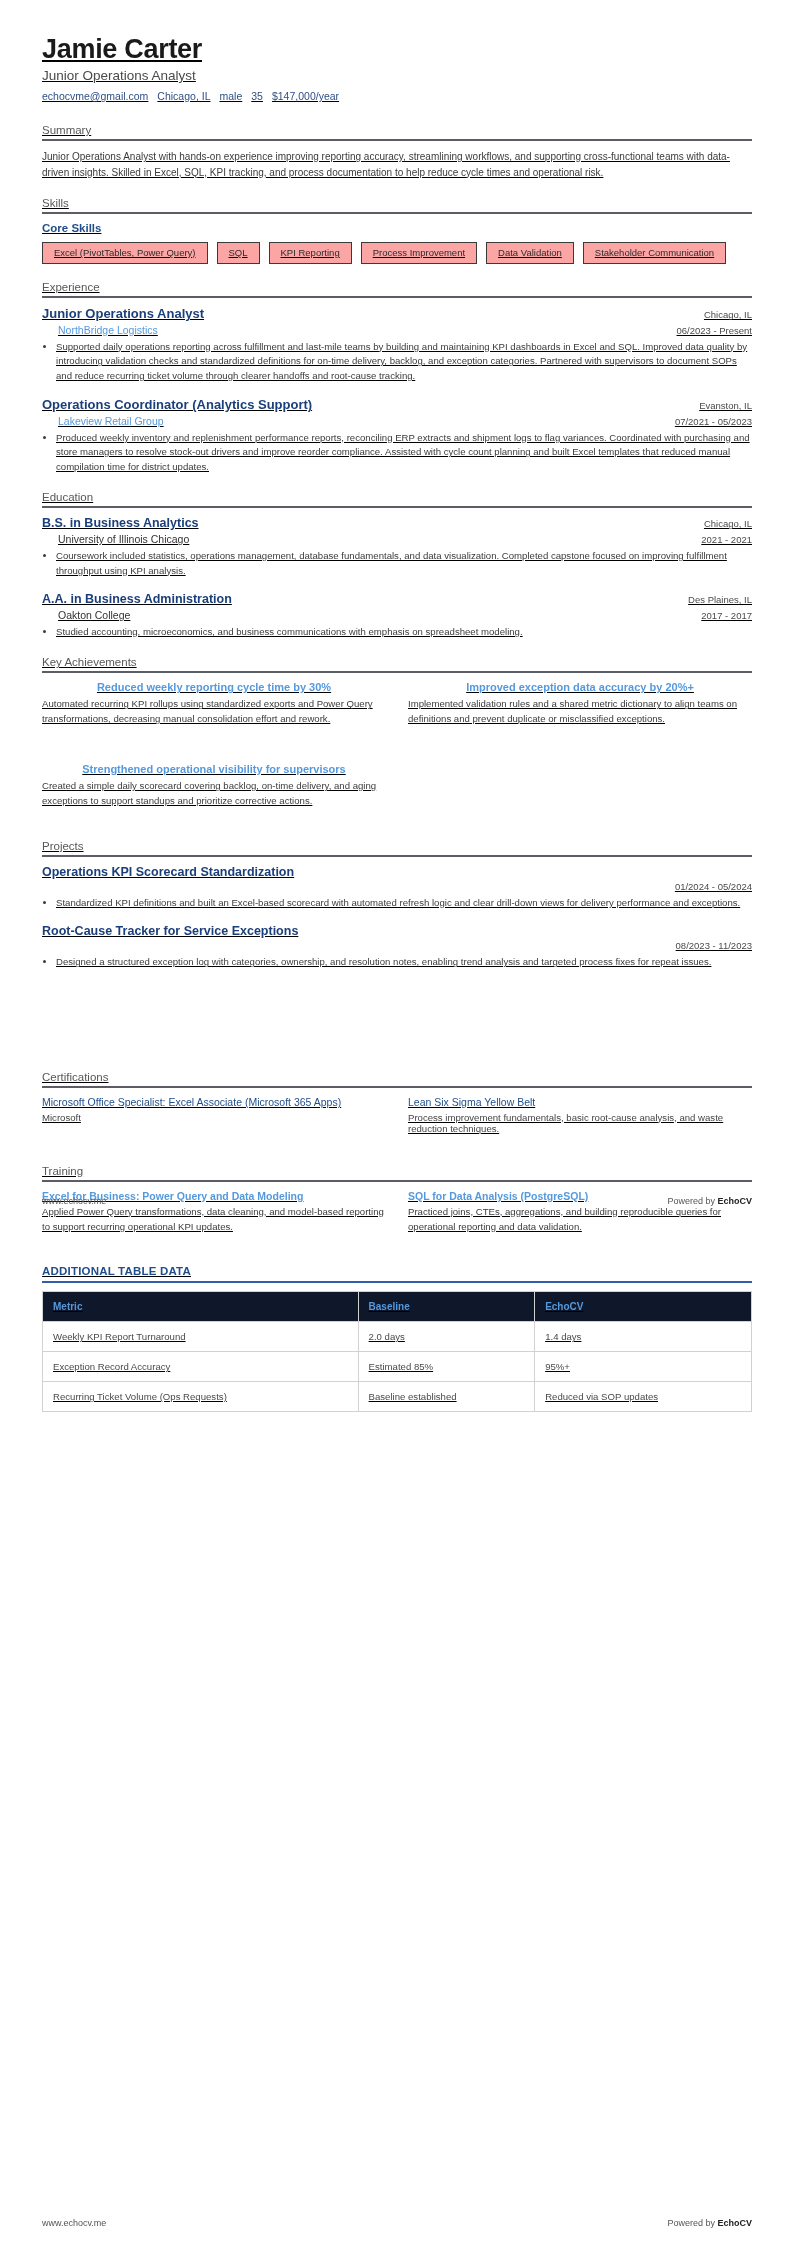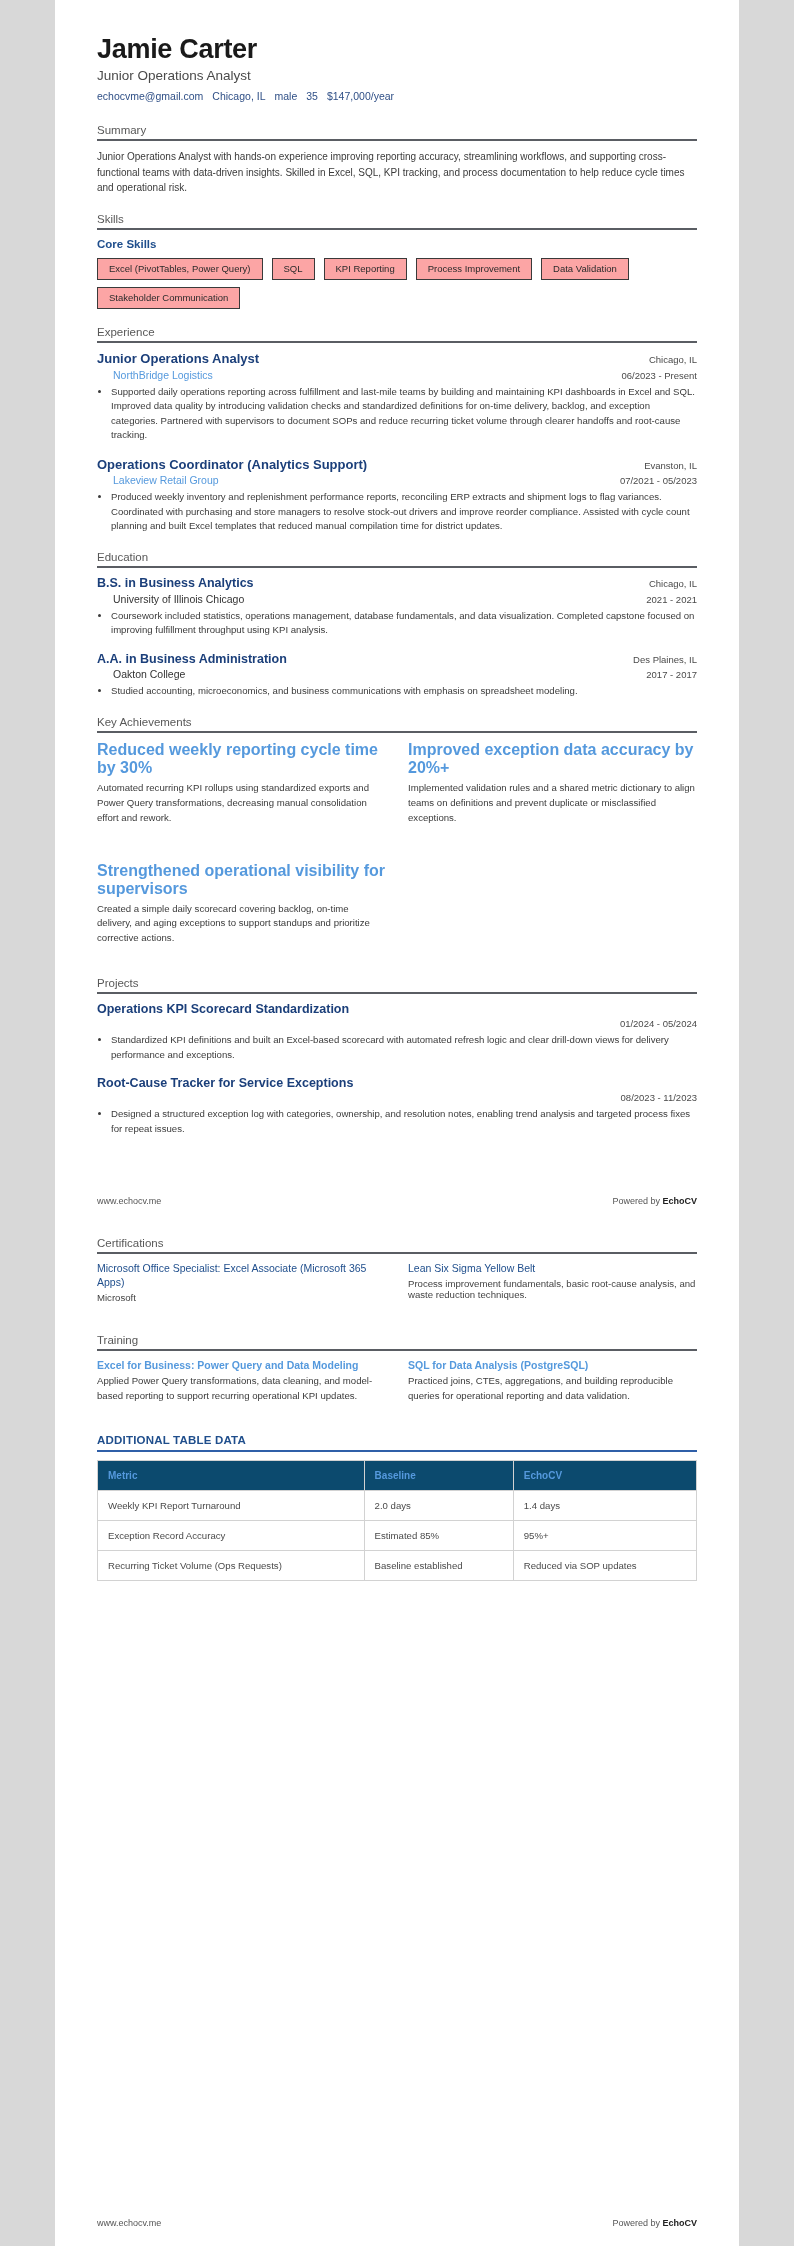--- a/index.html
+++ b/index.html
@@ -2,26 +2,27 @@
 <html><head>
 <meta charset="utf-8">
 <style>
   html, body {
     margin: 0;
     padding: 0;
     background: #d8d8d8;
     font-family: "Liberation Sans", sans-serif;
   }
   .page {
-    width: 684px;
+    width: 794px;
     min-height: 2246px;
     margin: 0 auto;
     background: #ffffff;
     position: relative;
     box-sizing: border-box;
+    text-decoration: underline;
   }
   .sheet {
     padding: 34px 42px 0 42px;
     box-sizing: border-box;
   }
   
   .name {
     font-size: 27px;
     font-weight: bold;
     color: #1a1a1a;
@@ -151,24 +152,25 @@
     display: flex;
     gap: 22px;
     flex-wrap: wrap;
   }
   .col-item {
     width: calc(50% - 11px);
     box-sizing: border-box;
     margin-bottom: 14px;
   }
   .ach-title {
-    font-size: 16px;
+    font-size: 11px;
     font-weight: bold;
     color: #5599dd;
     margin-bottom: 4px;
+    text-align: center;
   }
   .ach-body {
     font-size: 9.6px;
     line-height: 1.55;
     color: #3b3b3b;
   }
   .cert-title {
     font-size: 10.5px;
     font-weight: normal;
     color: #1f4e8c;
@@ -208,21 +210,21 @@
     color: #1f4e8c;
     letter-spacing: 0.2px;
     margin: 4px 0 4px 0;
   }
   table.data-table {
     width: 100%;
     border-collapse: collapse;
     margin-top: 6px;
   }
   table.data-table th {
-    background: #0c4a6e;
+    background: #0f172a;
     border: 1px solid #d2d2d2;
     text-align: left;
     font-size: 10px;
     font-weight: bold;
     color: #5599dd;
     padding: 9px 10px;
   }
   table.data-table td {
     border: 1px solid #d2d2d2;
     font-size: 9.6px;

